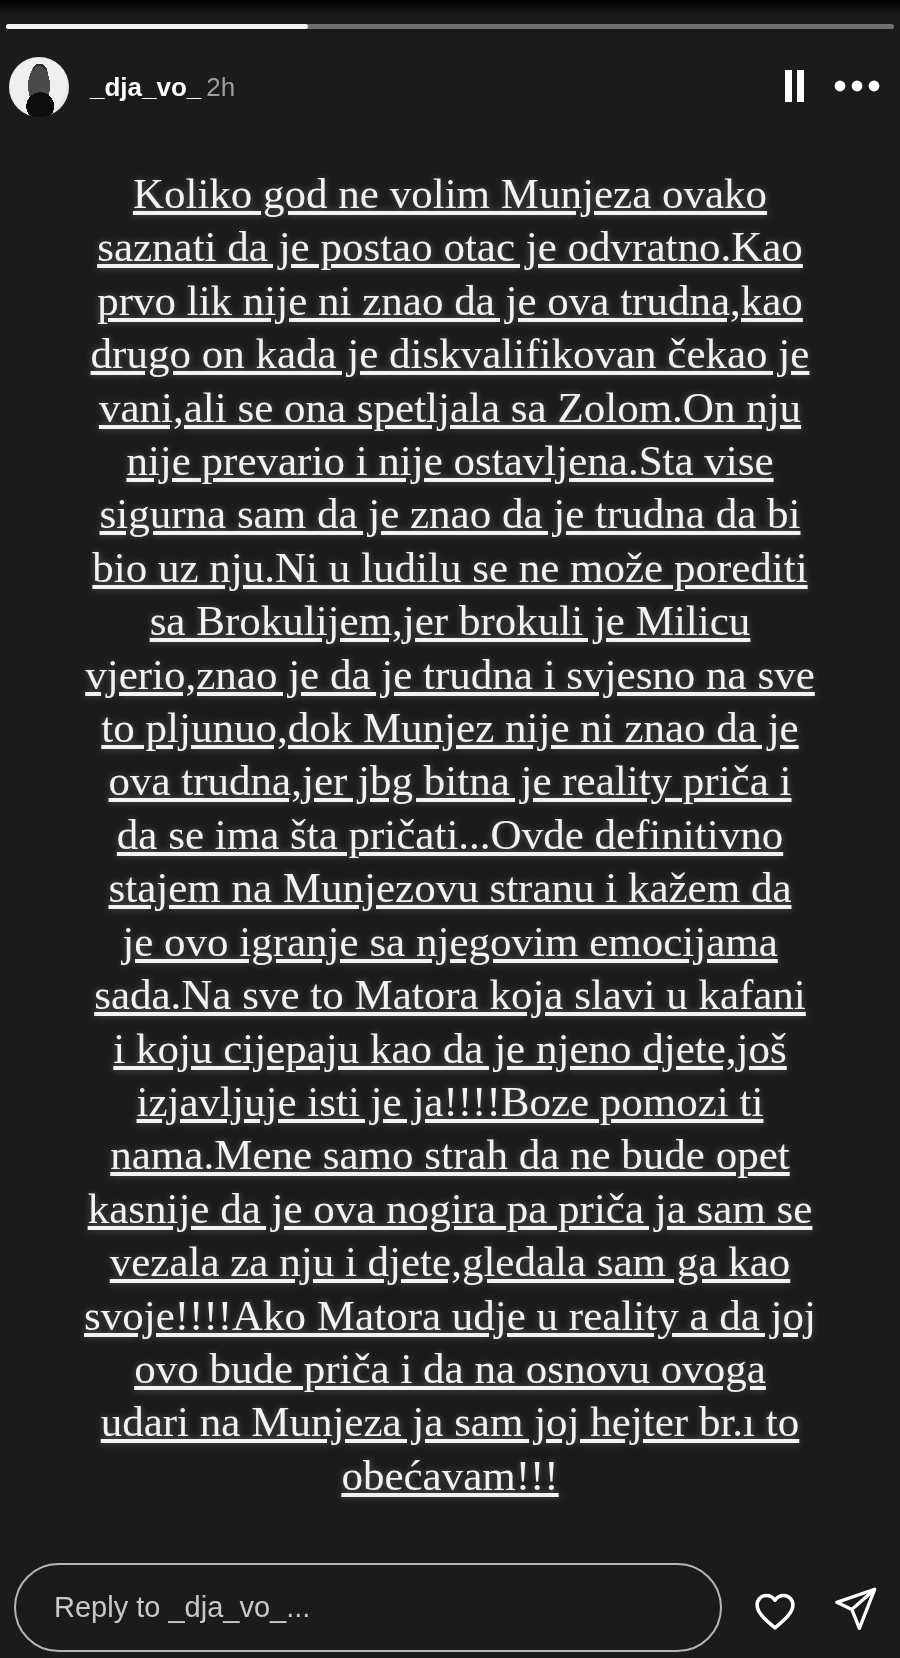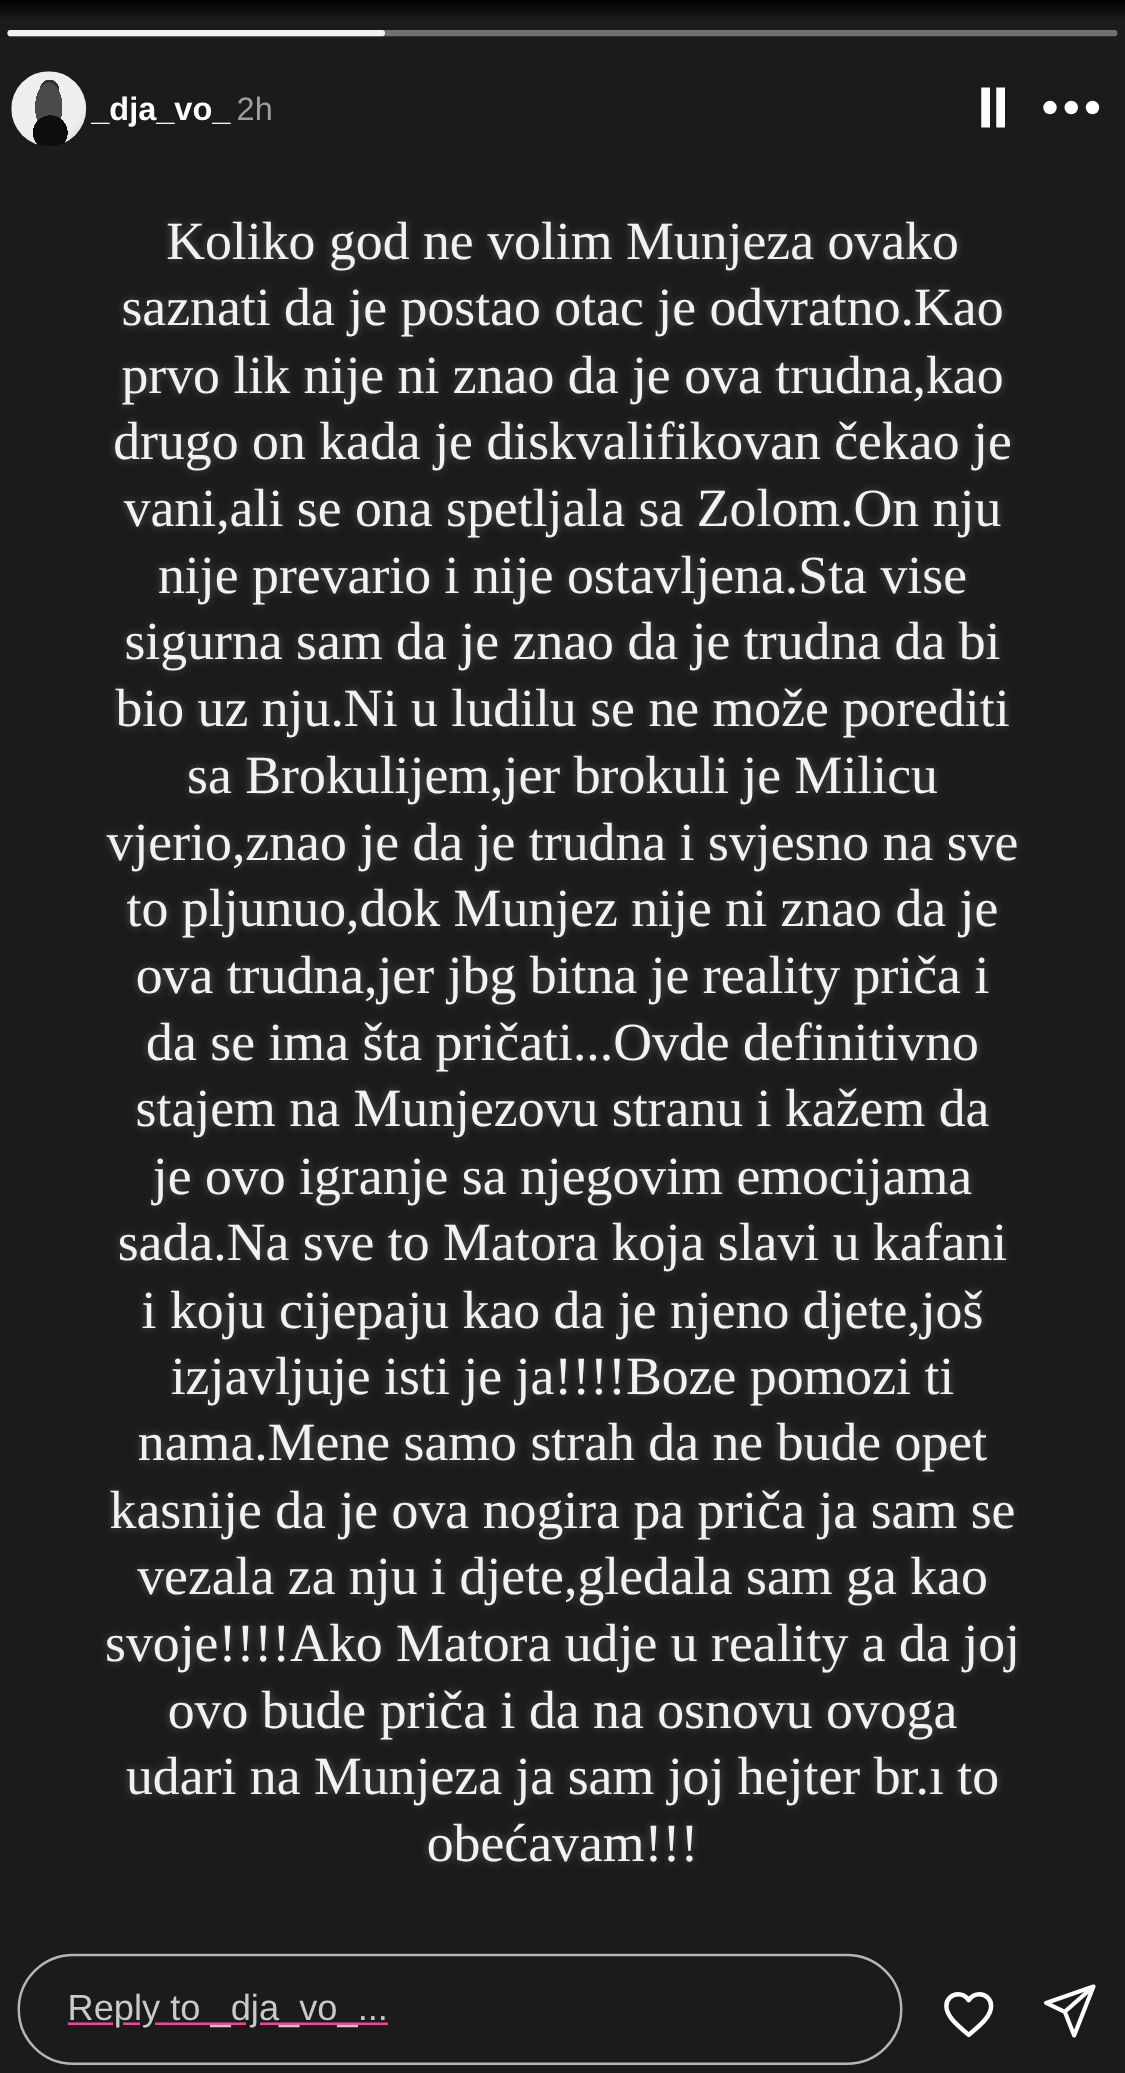--- a/index.html
+++ b/index.html
@@ -28,45 +28,46 @@
   }
   .avatar{
     width:60px;height:60px;border-radius:50%;margin-left:9px;
     background:
       radial-gradient(circle 14px at 52% 82%, #0d0d0d 0 99%, transparent 100%),
       radial-gradient(ellipse 11px 20px at 50% 48%, #4a4a4a 0 99%, transparent 100%),
       radial-gradient(ellipse 8px 9px at 51% 26%, #2e2e2e 0 99%, transparent 100%),
       radial-gradient(circle at 45% 40%, #efefef 0 60%, #cfcfcf 100%);
     flex:0 0 auto;
   }
-  .username{color:#fcfcfc;font-size:26px;font-weight:bold;margin-left:4px;}
+  .username{color:#fcfcfc;font-size:26px;font-weight:bold;margin-left:21px;}
   .timestamp{color:#9e9e9e;font-size:26px;margin-left:5px;}
   .header-spacer{flex:1;}
   .icon-btn{display:flex;align-items:center;justify-content:center;background:none;border:none;padding:0;cursor:pointer;}
   .pause-btn{margin-right:24px;}
   .more-btn{margin-right:20px;}
   
   .story-text{
     position:absolute;top:167px;left:0;right:0;
     font-family:"Liberation Serif",serif;
     font-size:43px;line-height:53.4px;
     color:#f2f2f2;text-align:center;white-space:pre;
     text-shadow:0 0 7px rgba(255,255,255,.28);
+    text-decoration:underline;
   }
   
   .reply-pill{
     position:absolute;left:14px;top:1563px;width:708px;height:89px;
     border:2px solid #b5b5b5;border-radius:48px;
     box-sizing:border-box;background:transparent;
     display:flex;align-items:center;
   }
   .reply-input{
     width:100%;height:100%;background:transparent;border:none;outline:none;
     padding:0 30px 0 38px;font-family:"Liberation Sans",sans-serif;
-    font-size:29px;color:#ec4899;text-decoration:underline;
+    font-size:29px;color:#fdba74;
   }
   .reply-input::placeholder{color:#c9c9c9;opacity:1;}
   .heart-btn{position:absolute;left:750px;top:1585px;}
   .share-btn{position:absolute;left:831px;top:1584px;}
 </style>
 </head>
 <body>
 
 <div class="top-shade"></div>
 

